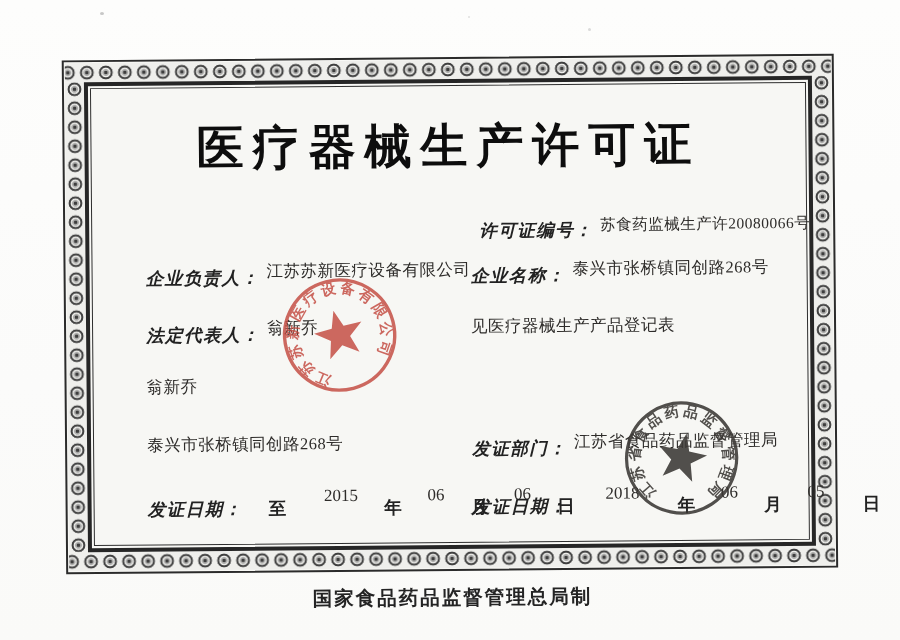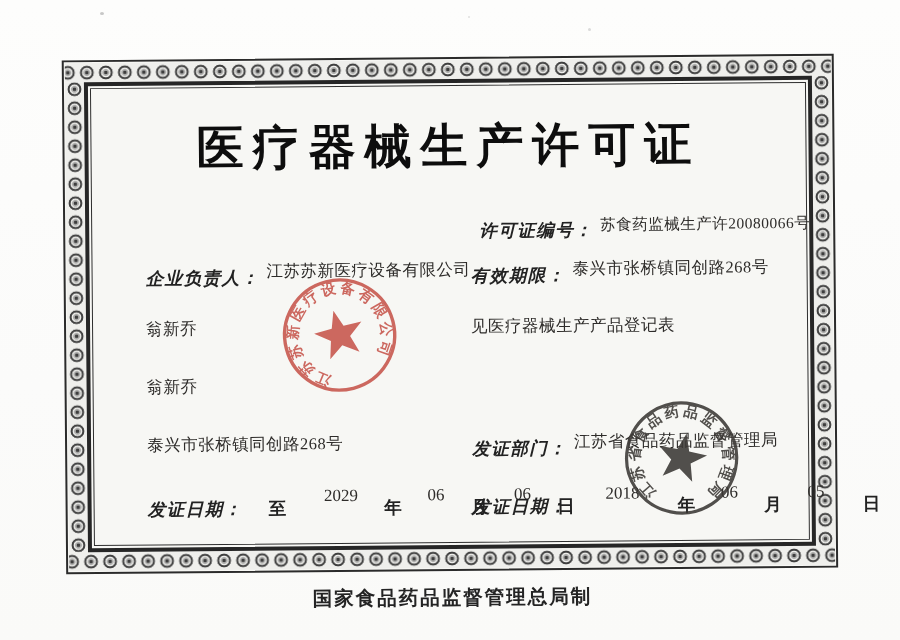--- a/index.html
+++ b/index.html
@@ -123,25 +123,26 @@
       <div class="field" style="left:414px;top:160px;">
         <span class="lbl">许可证编号：</span>
         <span class="val small">苏食药监械生产许20080066号</span>
       </div>
 
       <div class="field" style="left:80px;top:205px;">
         <span class="lbl">企业负责人：</span>
         <span class="val">江苏苏新医疗设备有限公司</span>
       </div>
       <div class="field" style="left:405px;top:205px;">
-        <span class="lbl">有效期限：</span>
+        <span class="lbl">企业名称：</span>
         <span class="val">泰兴市张桥镇同创路268号</span>
       </div>
 
       <div class="field" style="left:80px;top:262px;">
+        <span class="lbl">法定代表人：</span>
         <span class="val">翁新乔</span>
       </div>
       <div class="field" style="left:405px;top:262px;">
         <span class="val">见医疗器械生产产品登记表</span>
       </div>
 
       <div class="field" style="left:80px;top:320px;">
         <span class="val">翁新乔</span>
       </div>
 
@@ -151,21 +152,21 @@
       <div class="field" style="left:405px;top:378px;">
         <span class="lbl">发证部门：</span>
         <span class="val">江苏省食品药品监督管理局</span>
       </div>
 
       <div class="field" style="left:80px;top:436px;">
         <span class="lbl">发证日期：</span>
         <span class="date-gap"></span>
         <span class="date-unit">至</span>
         <span class="date-gap w"></span>
-        <span class="date-num">2029</span>
+        <span class="date-num">2015</span>
         <span class="date-gap"></span>
         <span class="date-unit">年</span>
         <span class="date-gap"></span>
         <span class="date-num">06</span>
         <span class="date-gap"></span>
         <span class="date-unit">月</span>
         <span class="date-gap"></span>
         <span class="date-num">06</span>
         <span class="date-gap"></span>
         <span class="date-unit">日</span>

